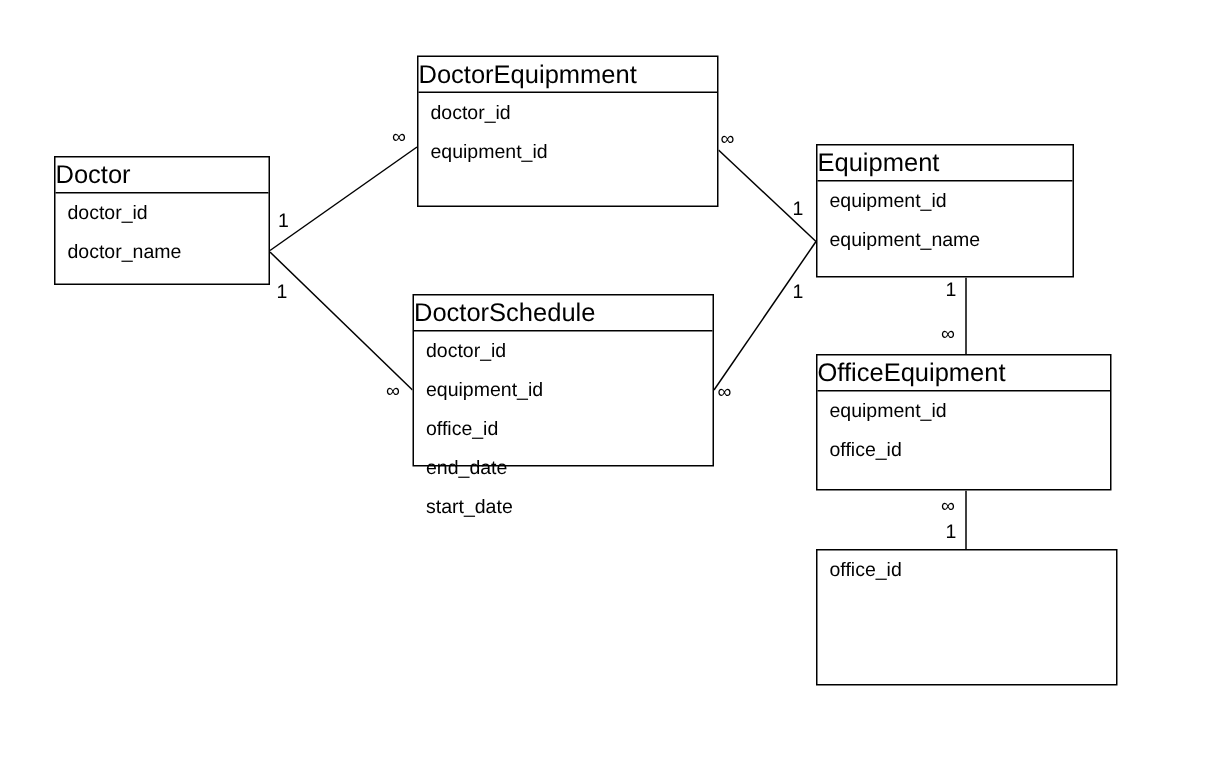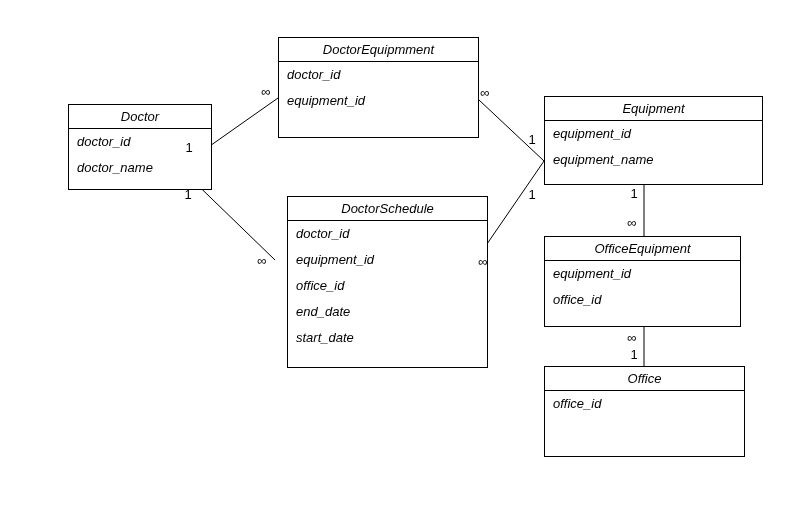--- a/index.html
+++ b/index.html
@@ -24,35 +24,32 @@
   .connectors line { stroke: #000000; stroke-width: 1; }
   .entity {
     position: absolute;
     background: #ffffff;
     border: 1px solid #000000;
     color: #000000;
   }
   .entity-title {
     height: 24px;
     line-height: 23px;
-    text-align: center;
-    font-style: italic;
-    font-size: 13px;
+    font-size: 17px;
     border-bottom: 1px solid #000000;
     white-space: nowrap;
     overflow: hidden;
   }
   .attr {
     height: 26px;
     line-height: 26px;
     padding-left: 8px;
     font-size: 13px;
     white-space: nowrap;
     overflow: hidden;
-    font-style: italic;
   }
   .card-label {
     position: absolute;
     transform: translate(-50%, -50%);
     font-size: 13px;
     color: #000000;
     line-height: 1;
     white-space: nowrap;
   }
 </style>
@@ -63,55 +60,54 @@
 
   <svg class="connectors">
     <line x1="180" y1="167" x2="278" y2="98" stroke="#000000"></line>
     <line x1="180" y1="168" x2="275" y2="260" stroke="#000000"></line>
     <line x1="479" y1="100" x2="544" y2="161" stroke="#000000"></line>
     <line x1="476" y1="260" x2="544" y2="161" stroke="#000000"></line>
     <line x1="644" y1="185" x2="644" y2="236" stroke="#000000"></line>
     <line x1="644" y1="327" x2="644" y2="366" stroke="#000000"></line>
   </svg>
 
-  <div class="entity" style="left:36px; top:104px; width:144px; height:86px;margin-left:32px;">
+  <div class="entity" style="left:36px; top:104px; width:144px; height:86px;">
     <div class="entity-title">Doctor</div>
     <div class="attr">doctor_id</div>
     <div class="attr">doctor_name</div>
   </div>
 
   <div class="entity" style="left:278px; top:37px; width:201px; height:101px;">
     <div class="entity-title">DoctorEquipmment</div>
     <div class="attr">doctor_id</div>
     <div class="attr">equipment_id</div>
   </div>
 
-  <div class="entity" style="left:544px; top:96px; width:219px; height:89px;">
+  <div class="entity" style="left:544px; top:96px; width:172px; height:89px;">
     <div class="entity-title">Equipment</div>
     <div class="attr">equipment_id</div>
     <div class="attr">equipment_name</div>
   </div>
 
-  <div class="entity" style="left:287px; top:196px; width:201px; height:172px;">
+  <div class="entity" style="left:275px; top:196px; width:201px; height:115px;">
     <div class="entity-title">DoctorSchedule</div>
     <div class="attr">doctor_id</div>
     <div class="attr">equipment_id</div>
     <div class="attr">office_id</div>
     <div class="attr">end_date</div>
     <div class="attr">start_date</div>
   </div>
 
   <div class="entity" style="left:544px; top:236px; width:197px; height:91px;">
     <div class="entity-title">OfficeEquipment</div>
     <div class="attr">equipment_id</div>
     <div class="attr">office_id</div>
   </div>
 
   <div class="entity" style="left:544px; top:366px; width:201px; height:91px;">
-    <div class="entity-title">Office</div>
     <div class="attr">office_id</div>
   </div>
 
   <div class="card-label" style="left:189px; top:147px;">1</div>
   <div class="card-label" style="left:266px; top:91px;">∞</div>
 
   <div class="card-label" style="left:188px; top:194px;">1</div>
   <div class="card-label" style="left:262px; top:260px;">∞</div>
 
   <div class="card-label" style="left:485px; top:92px;">∞</div>

